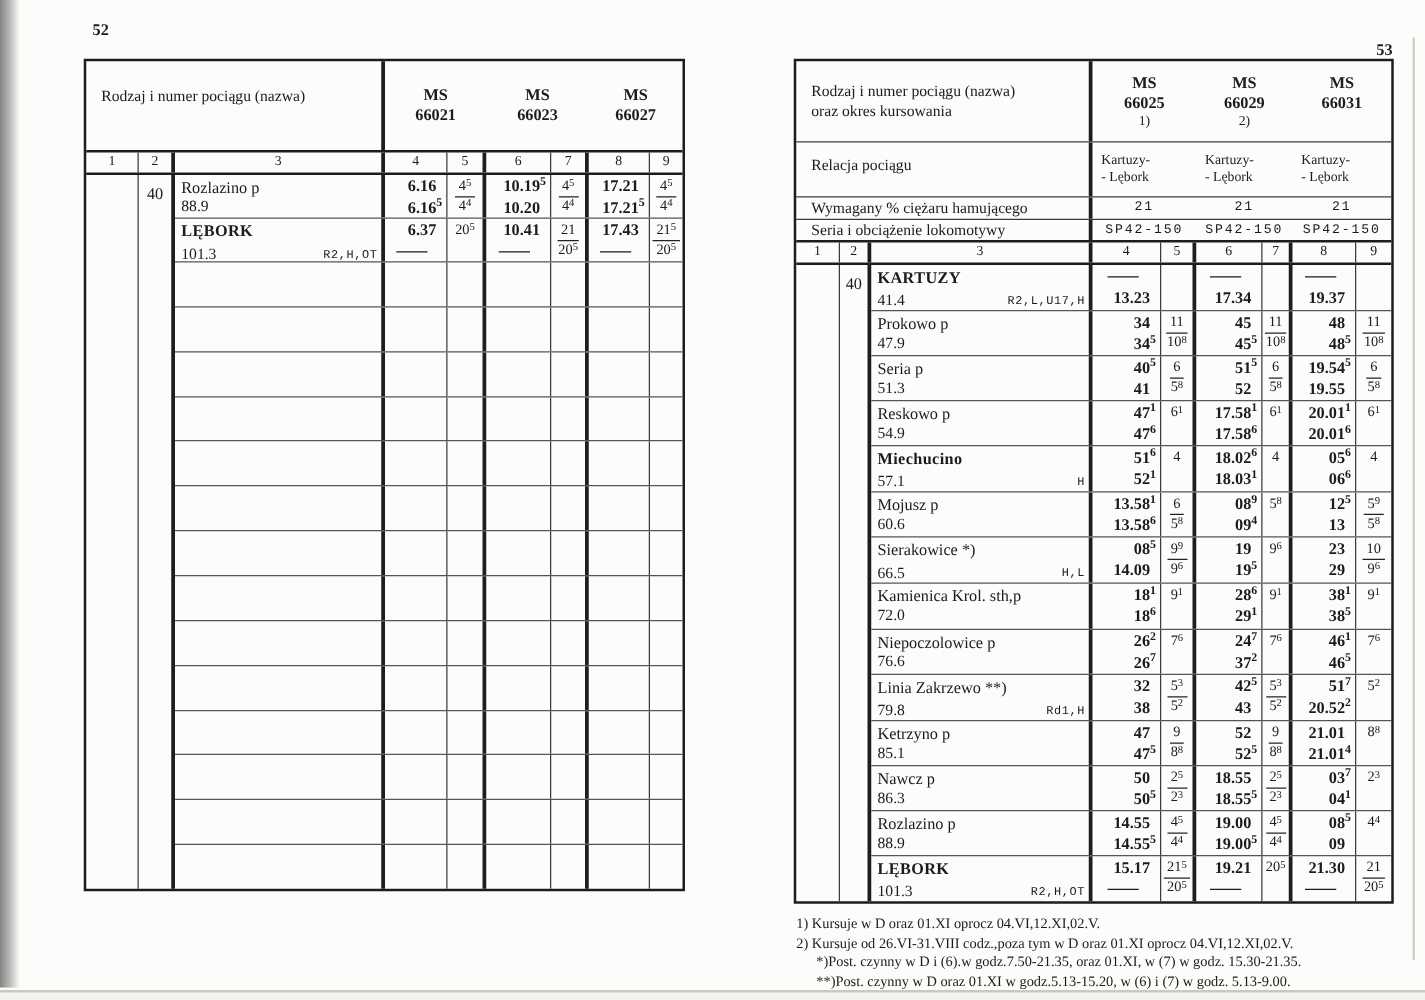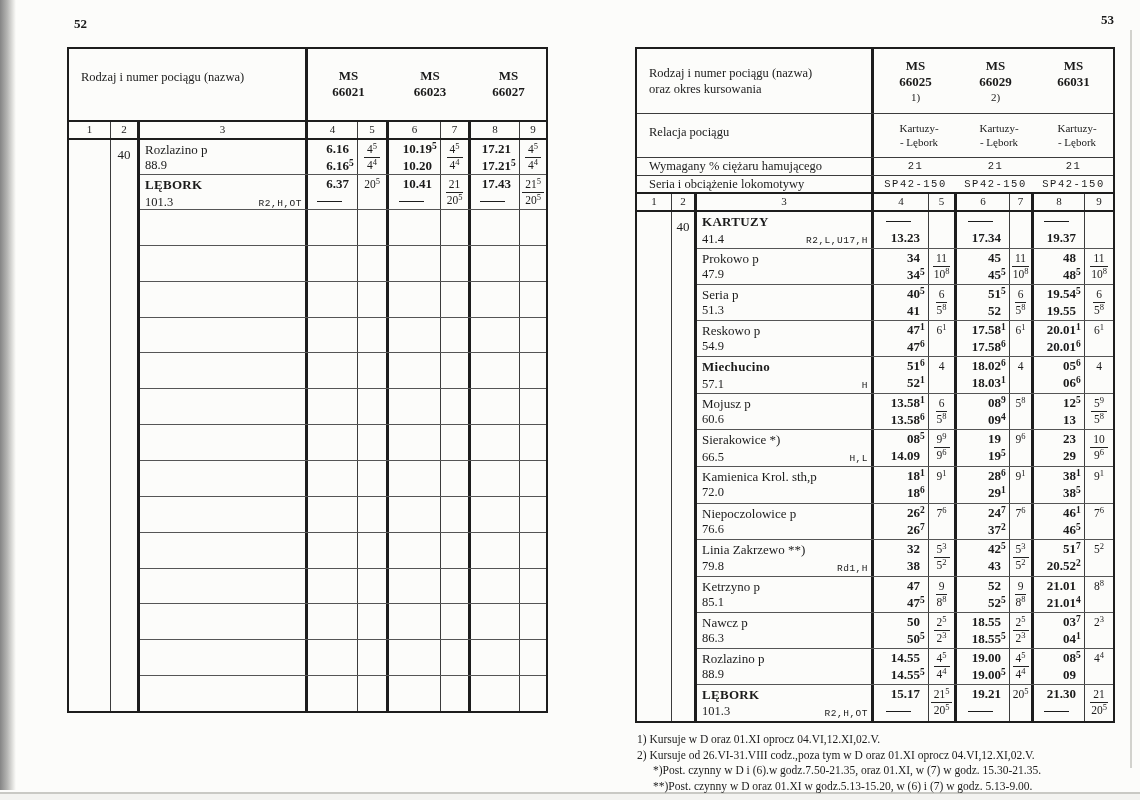--- a/index.html
+++ b/index.html
@@ -40,21 +40,21 @@
   .L .hgroups > :nth-child(2){width:82px}
   .L .hgroups > :nth-child(3){flex:1}
   .R .hgroups > :nth-child(1){width:83px}
   .R .hgroups > :nth-child(2){width:77px}
   .R .hgroups > :nth-child(3){flex:1}
   .hg{text-align:center;font-weight:bold;font-size:13px}
   .left-table .hrowA .hg{padding-top:19px}
   .right-table .hrowA .hg{padding-top:9px}
   .hgl{line-height:16px}
   .hgl.note{font-weight:normal;font-size:11px;line-height:14px}
-  .hg.relc{font-weight:normal;text-align:center;padding:7px 0 0 7px}
+  .hg.relc{font-weight:normal;text-align:left;padding:7px 0 0 7px}
   .rell{font-size:11px;line-height:14px}
   .hg.monoc{font-weight:normal;font-family:"Liberation Mono","DejaVu Sans Mono",monospace;
     font-size:10.5px;letter-spacing:1.5px;line-height:15px;padding-top:1px}
 
   
   .colnums{display:flex;width:100%;height:18px;border-bottom:2px solid #1d1d1d}
   .cn{text-align:center;font-size:11px;line-height:15px}
 
   
   .L .w-n1{width:42px}.L .w-n2{width:29px}.L .w-st{width:168px}
@@ -73,21 +73,21 @@
   .rows{flex:1;display:flex;flex-direction:column}
   .row{display:flex;border-bottom:1px solid #555}
   .rows .row:last-child{border-bottom:none}
   .left-table .row.data{height:35px;flex:none}
   .left-table .row.empty{flex:1}
   .right-table .row{flex:1}
 
   .stcell{padding:1px 0 0 5px;overflow:hidden}
   .stname{font-size:13px;line-height:17px;height:17px;white-space:nowrap}
   .stname.b{font-weight:bold;letter-spacing:.3px}
-  .stline2{display:flex;justify-content:space-between;align-items:center;
+  .stline2{display:flex;justify-content:space-between;align-items:flex-end;
     font-size:12.5px;line-height:15px;padding-right:3px}
   .marks{font-family:"Liberation Mono","DejaVu Sans Mono",monospace;
     font-size:9.5px;letter-spacing:.5px;padding-top:3px}
 
   .tcell{display:flex;flex-direction:column;padding-top:1px}
   .tline{height:17px;display:flex;justify-content:flex-end;padding-right:2px;
     font-weight:bold;font-size:13px;line-height:15px}
   .vsup{display:inline-block}
   .tsup{width:6px;font-size:9.5px;line-height:10px;font-weight:bold}
   .dashwrap{justify-content:center;padding-right:6px}
@@ -103,21 +103,21 @@
   .fnote.ind{padding-left:16px}
 </style>
 </head>
 <body>
 
 <div class="binding"></div>
 <div class="bottomedge"></div>
 <div class="rightedge"></div>
 
 <div class="pagenum" style="left:74px;top:16px">52</div>
-<div class="pagenum" style="left:1101px;top:12px">53</div>
+<div class="pagenum" style="left:1101px;top:32px">53</div>
 
 <div id="ltable" class="ttable L left-table">
   <div class="hrowA">
     <div class="c hlabel hA br3">
       <div>Rodzaj i numer pociągu (nazwa)</div>
     </div>
     <div class="hgroups">
         <div class="c hg">
           <div class="hgl">MS</div>
           <div class="hgl">66021</div>

